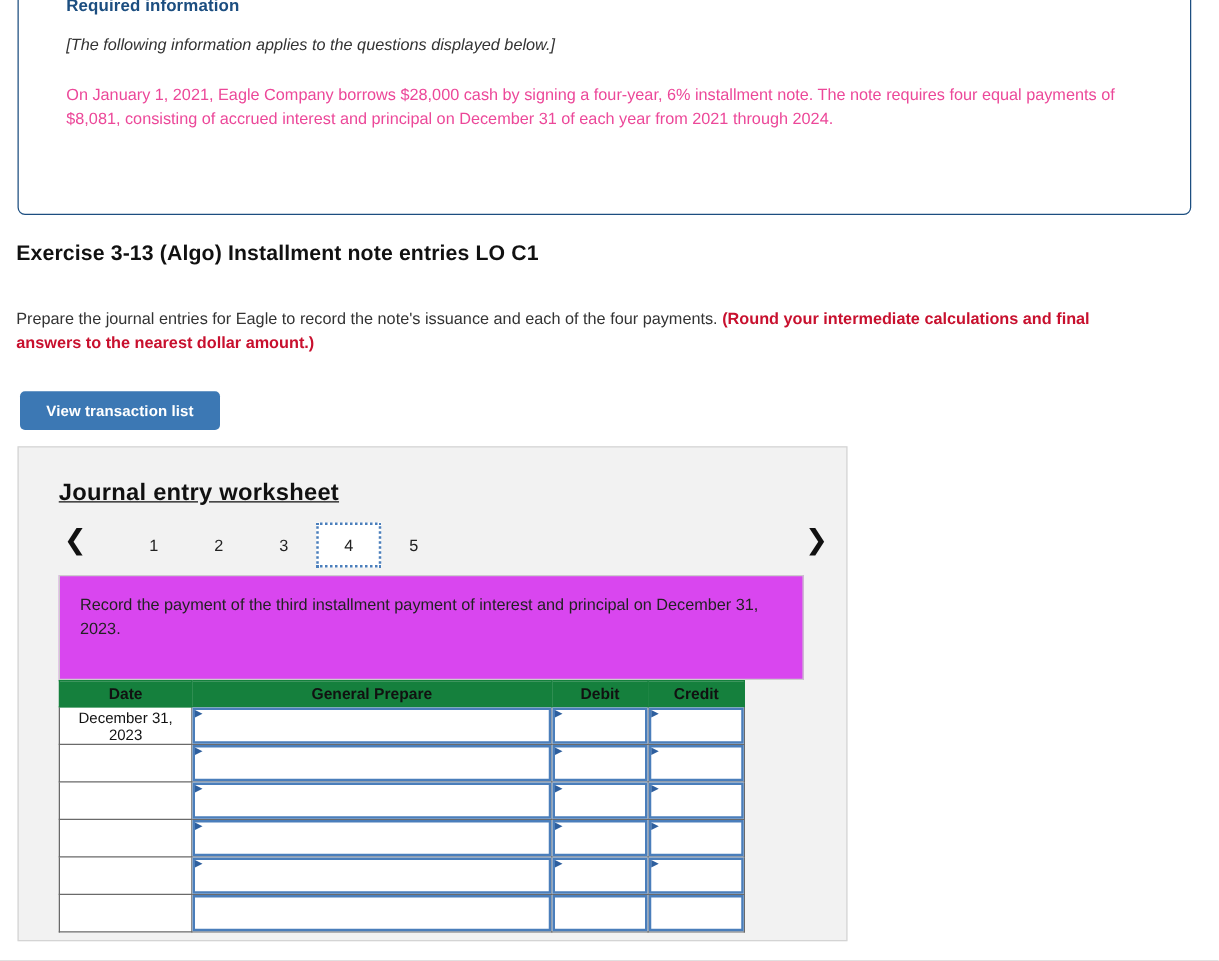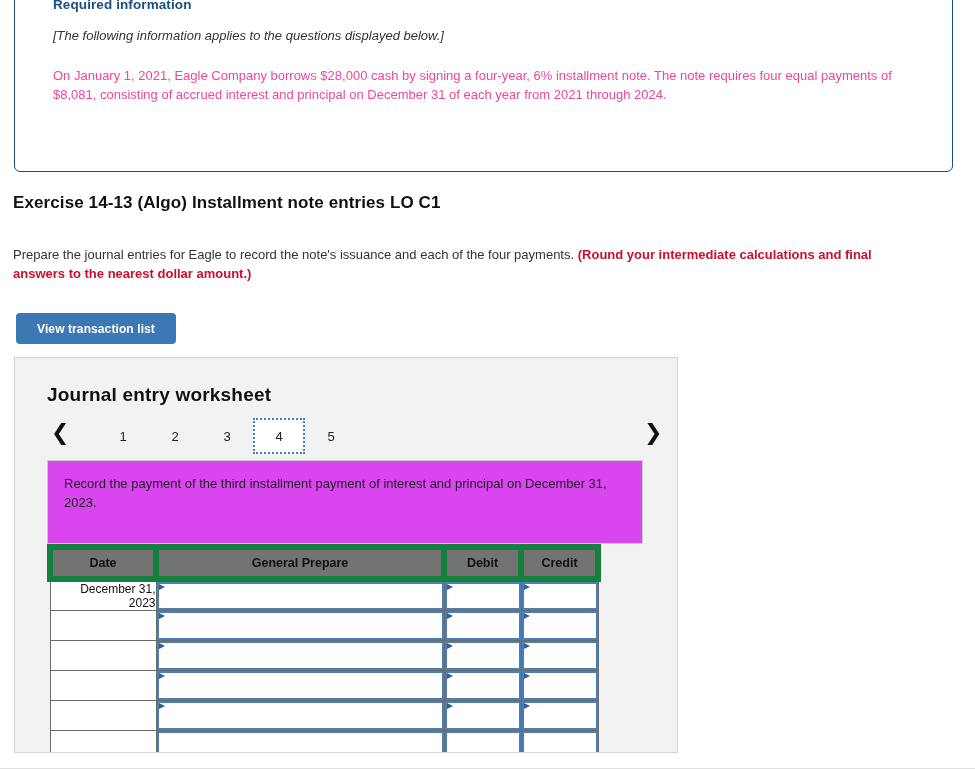--- a/index.html
+++ b/index.html
@@ -114,20 +114,21 @@
     border: 1px solid #d4d4d4;
     padding: 18px 22px 0 32px;
     overflow: hidden;
   }
   .ws-title {
     font-size: 19px;
     font-weight: bold;
     color: #111111;
     margin: 8px 0 0 0;
     letter-spacing: .2px;
+    text-decoration: underline;
   }
 
   
   .pager {
     position: relative;
     height: 40px;
     margin-top: 12px;
   }
   .pager-arrow {
     position: absolute;
@@ -184,36 +185,35 @@
   }
 
   
   table.journal {
     border-collapse: collapse;
     table-layout: fixed;
     width: 548px;
     font-size: 12.5px;
   }
   table.journal th {
-    background: #737373;
-    border: 6px solid #15803d;
-    height: 32px;
+    background: #15803d;
+    border: 1px solid #15803d;
+    height: 21px;
     font-weight: bold;
     font-size: 12.5px;
     color: #111111;
     text-align: center;
     padding: 0;
   }
   table.journal td {
     border: 1px solid #6a6a6a;
     background: #ffffff;
     padding: 0;
     height: 30px;
     vertical-align: middle;
-    text-align: right;
   }
   td.date-cell {
     text-align: center;
     font-size: 12px;
     color: #111111;
     line-height: 14px;
     padding: 2px 4px;
   }
   td.first-date { height: 34px; }
   .col-date   { width: 106px; }
@@ -254,21 +254,21 @@
 </style>
 </head>
 <body>
 
 <div class="req-card">
   <div class="req-title">Required information</div>
   <div class="req-italic">[The following information applies to the questions displayed below.]</div>
   <div class="req-body">On January 1, 2021, Eagle Company borrows $28,000 cash by signing a four-year, 6% installment note. The note requires four equal payments of $8,081, consisting of accrued interest and principal on December 31 of each year from 2021 through 2024.</div>
 </div>
 
-<div class="exercise-title">Exercise 14-13 (Algo) Installment note entries LO C1</div>
+<div class="exercise-title">Exercise 3-13 (Algo) Installment note entries LO C1</div>
 
 <div class="prompt">
   <span>Prepare the journal entries for Eagle to record the note's issuance and each of the four payments. </span><span class="emph">(Round your intermediate calculations and final answers to the nearest dollar amount.)</span>
 </div>
 
 <button class="btn-view">View transaction list</button>
 
 <div class="worksheet">
 
   <div class="ws-title">Journal entry worksheet</div>

